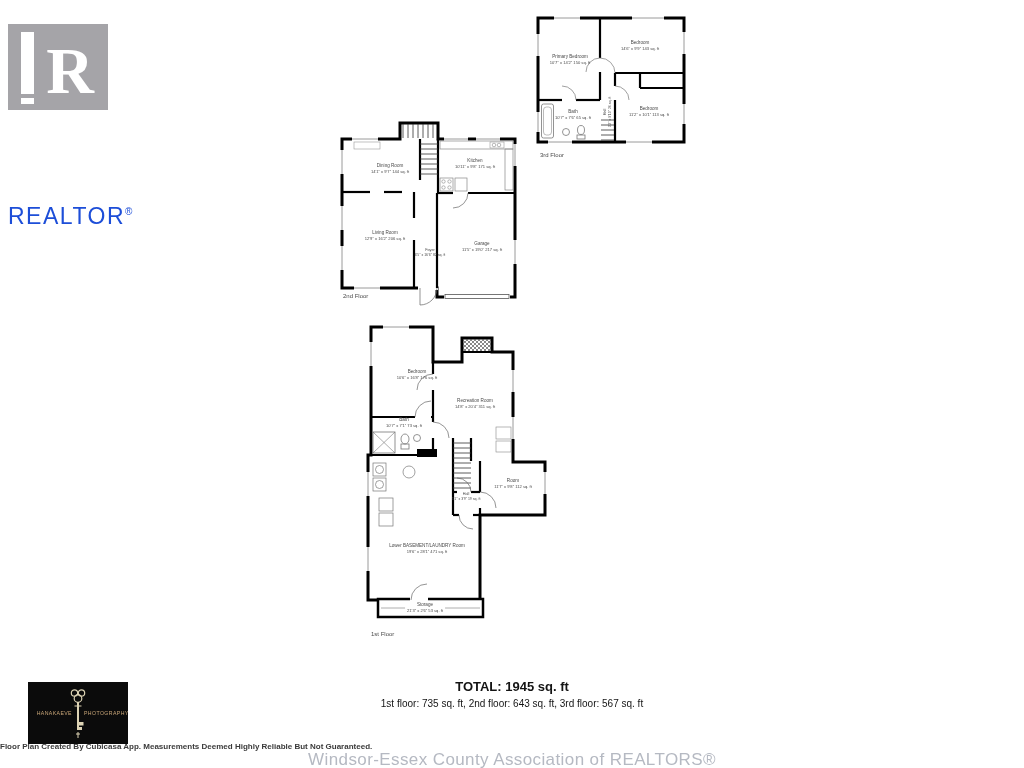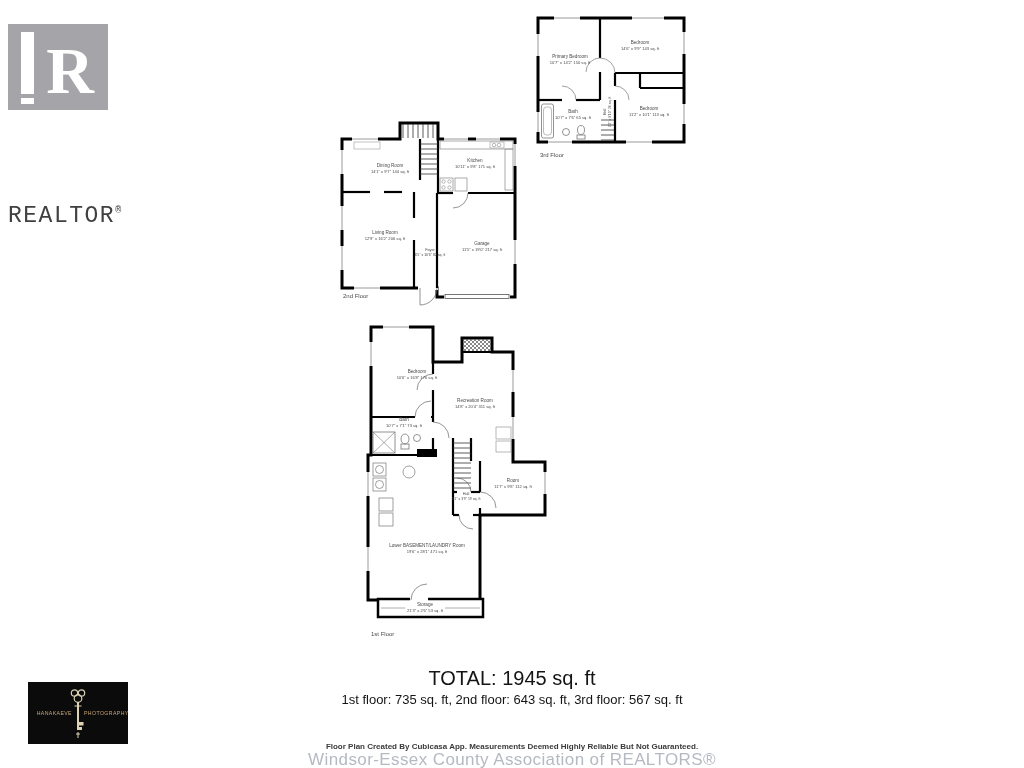--- a/index.html
+++ b/index.html
@@ -10,27 +10,27 @@
   .room-label{position:absolute;transform:translate(-50%,-50%);text-align:center;
               color:#4a4a4a;white-space:nowrap;line-height:1.3;z-index:3;}
   .room-label .rname{font-size:4.6px;}
   .room-label .rdims{font-size:4.1px;}
   .room-label.vert{transform:translate(-50%,-50%) rotate(-90deg);}
   .room-label.small .rname{font-size:3.8px;}
   .room-label.small .rdims{font-size:3.5px;}
   .room-label.bgw{background:#fff;padding:0 2px;}
   .floor-tag{position:absolute;font-size:6px;color:#4a4a4a;z-index:3;}
   .realtor{position:absolute;left:8px;top:24px;width:130px;}
-  .realtor-word{font-size:23px;color:#404040;letter-spacing:1.5px;margin-top:3px;
-                font-family:Liberation Mono, monospace;}
+  .realtor-word{font-size:23px;color:#1d4ed8;letter-spacing:1.5px;margin-top:3px;
+                font-family:Liberation Sans, sans-serif;}
   .realtor-word sup{font-size:10px;}
   .summary{position:absolute;left:0;width:1024px;top:667px;text-align:center;color:#141414;z-index:2;}
-  .sum-total{font-size:20px;font-weight:normal;margin-bottom:2px;}
-  .sum-line{font-size:13px;line-height:15px;}
-  .disclaimer{position:absolute;left:0;width:1024px;top:742px;text-align:center;
+  .sum-total{font-size:13px;font-weight:bold;margin-bottom:2px;margin-top:12px;}
+  .sum-line{font-size:10px;line-height:15px;}
+  .disclaimer{position:absolute;left:0;width:1024px;top:742px;
               font-size:8px;font-weight:bold;color:#3a3a3a;}
   .association{position:absolute;left:0;width:1024px;top:750px;text-align:center;
                font-size:17px;color:#b5b9c2;letter-spacing:.4px;}
   .photo-logo{position:absolute;left:28px;top:682px;width:100px;height:62px;background:#0b0b0b;}
 </style>
 </head>
 <body>
 
 <div class="realtor">
   <svg width="100" height="86">

